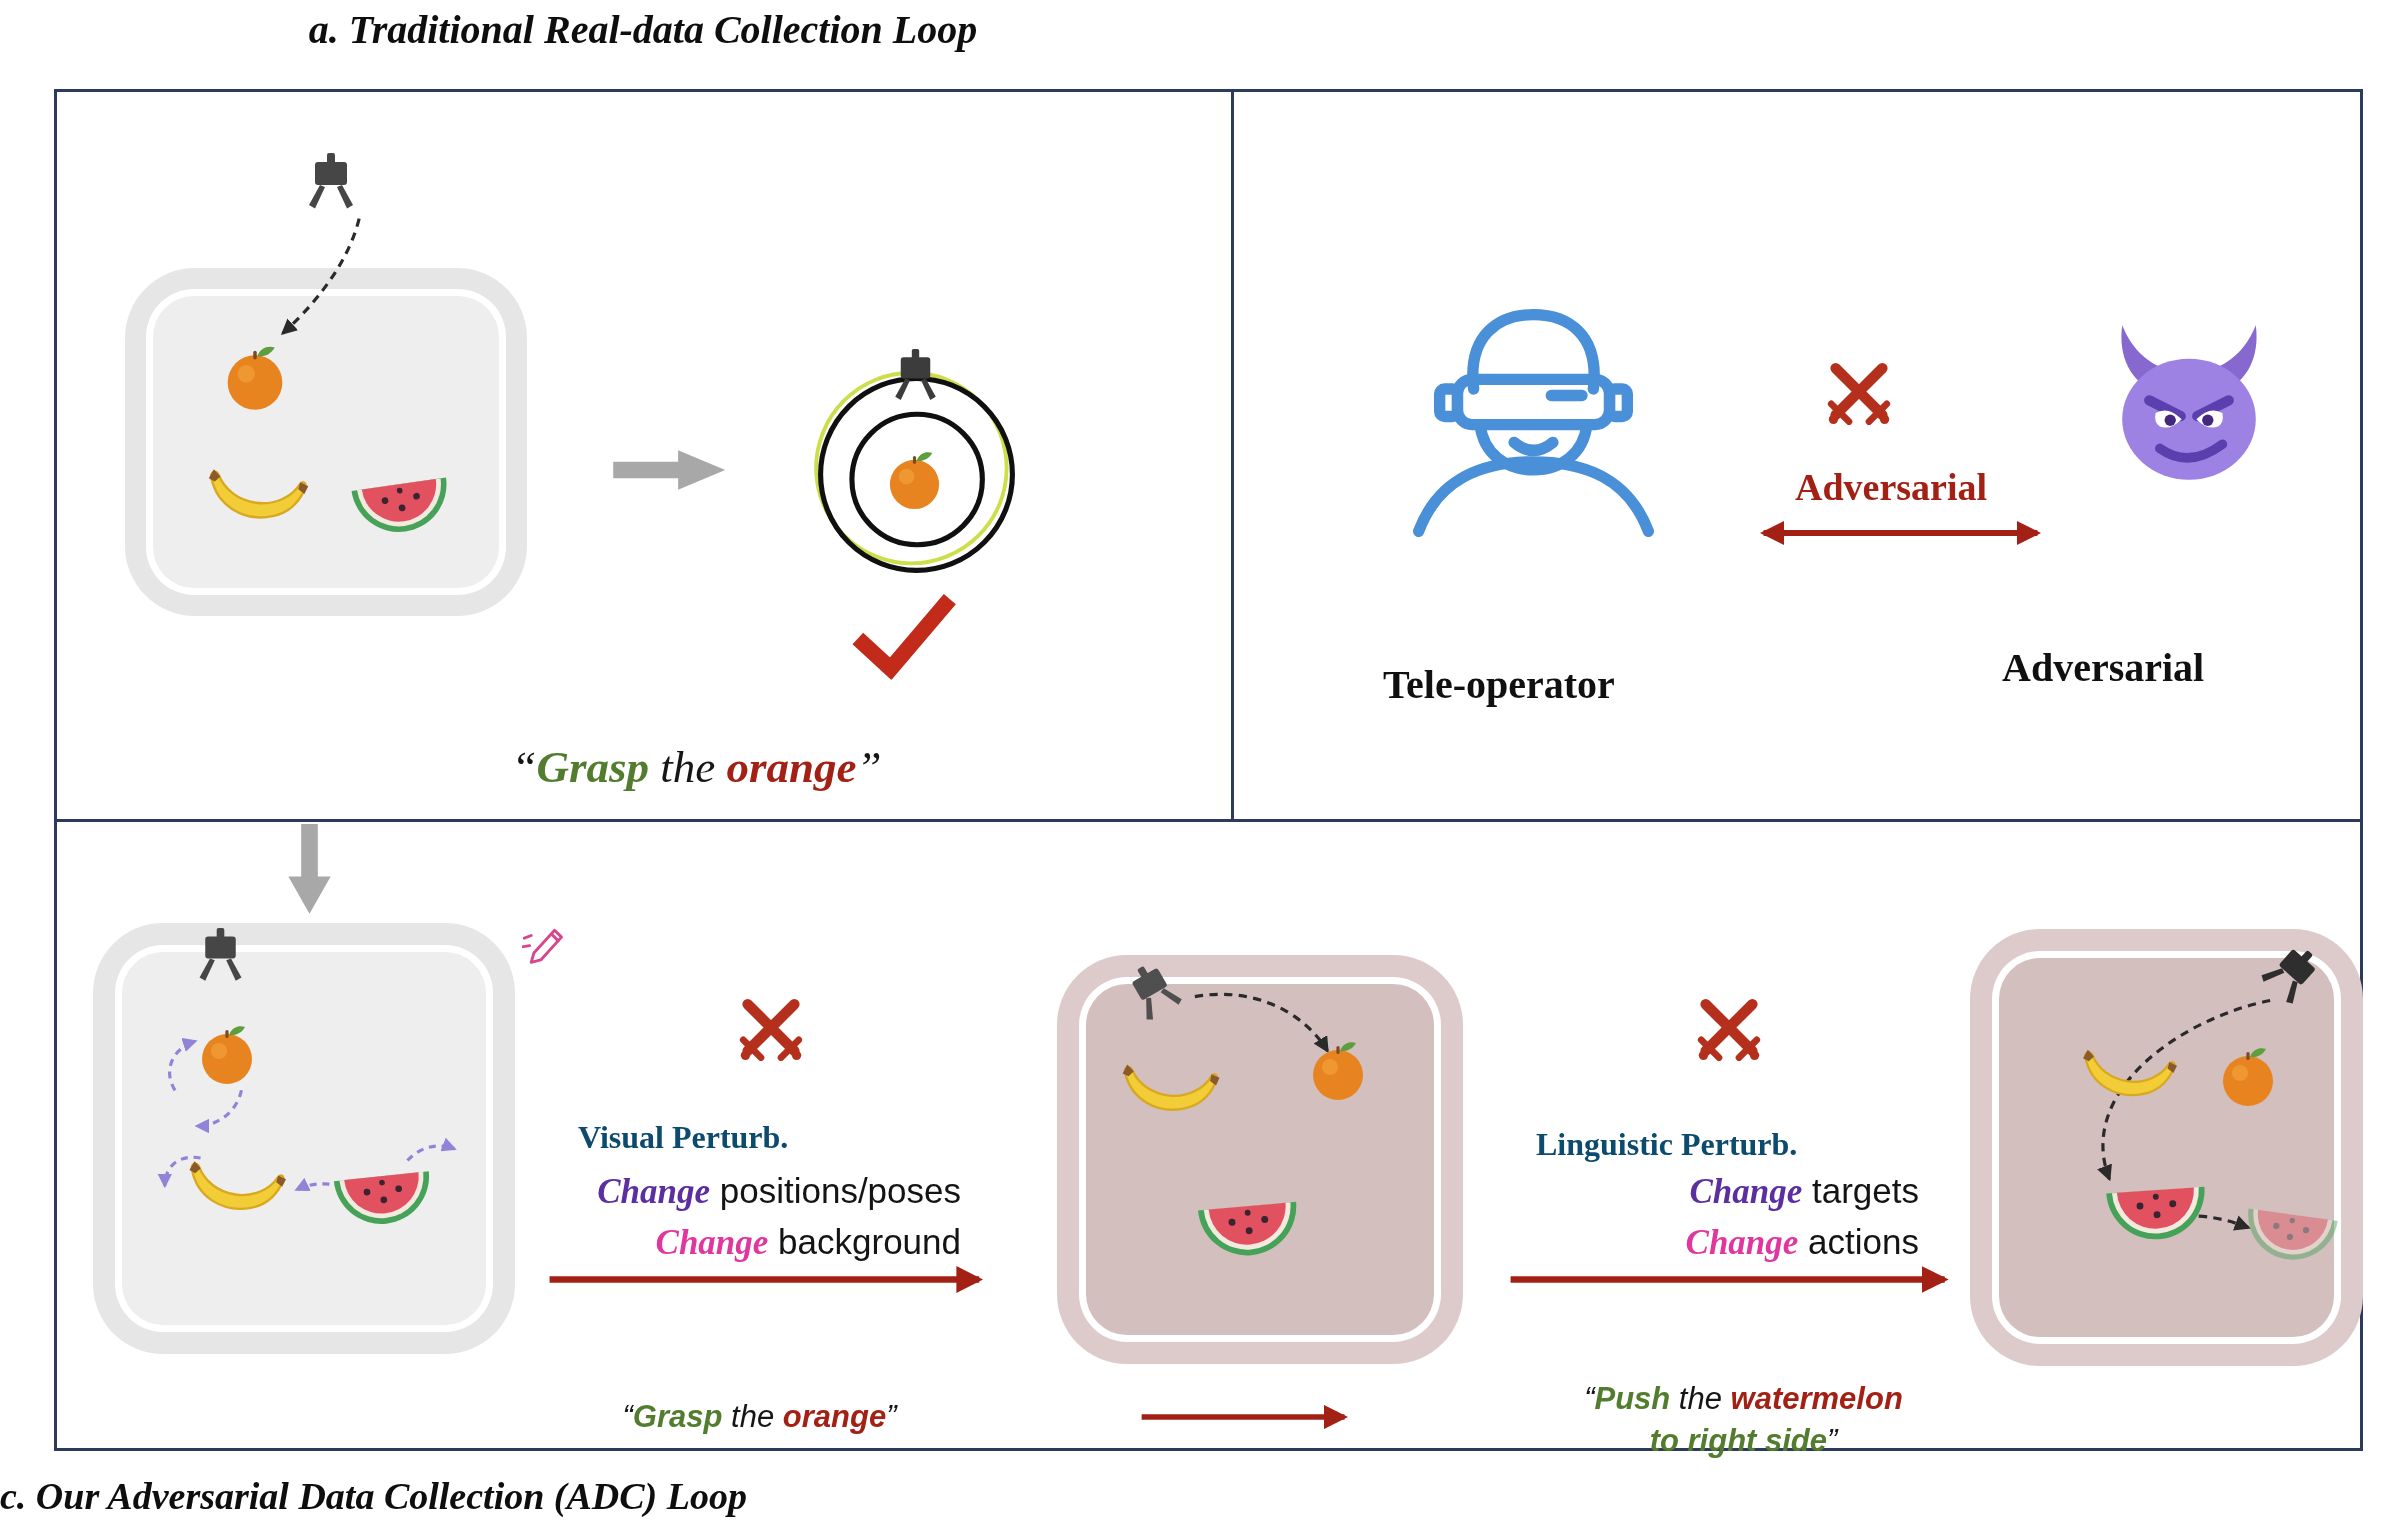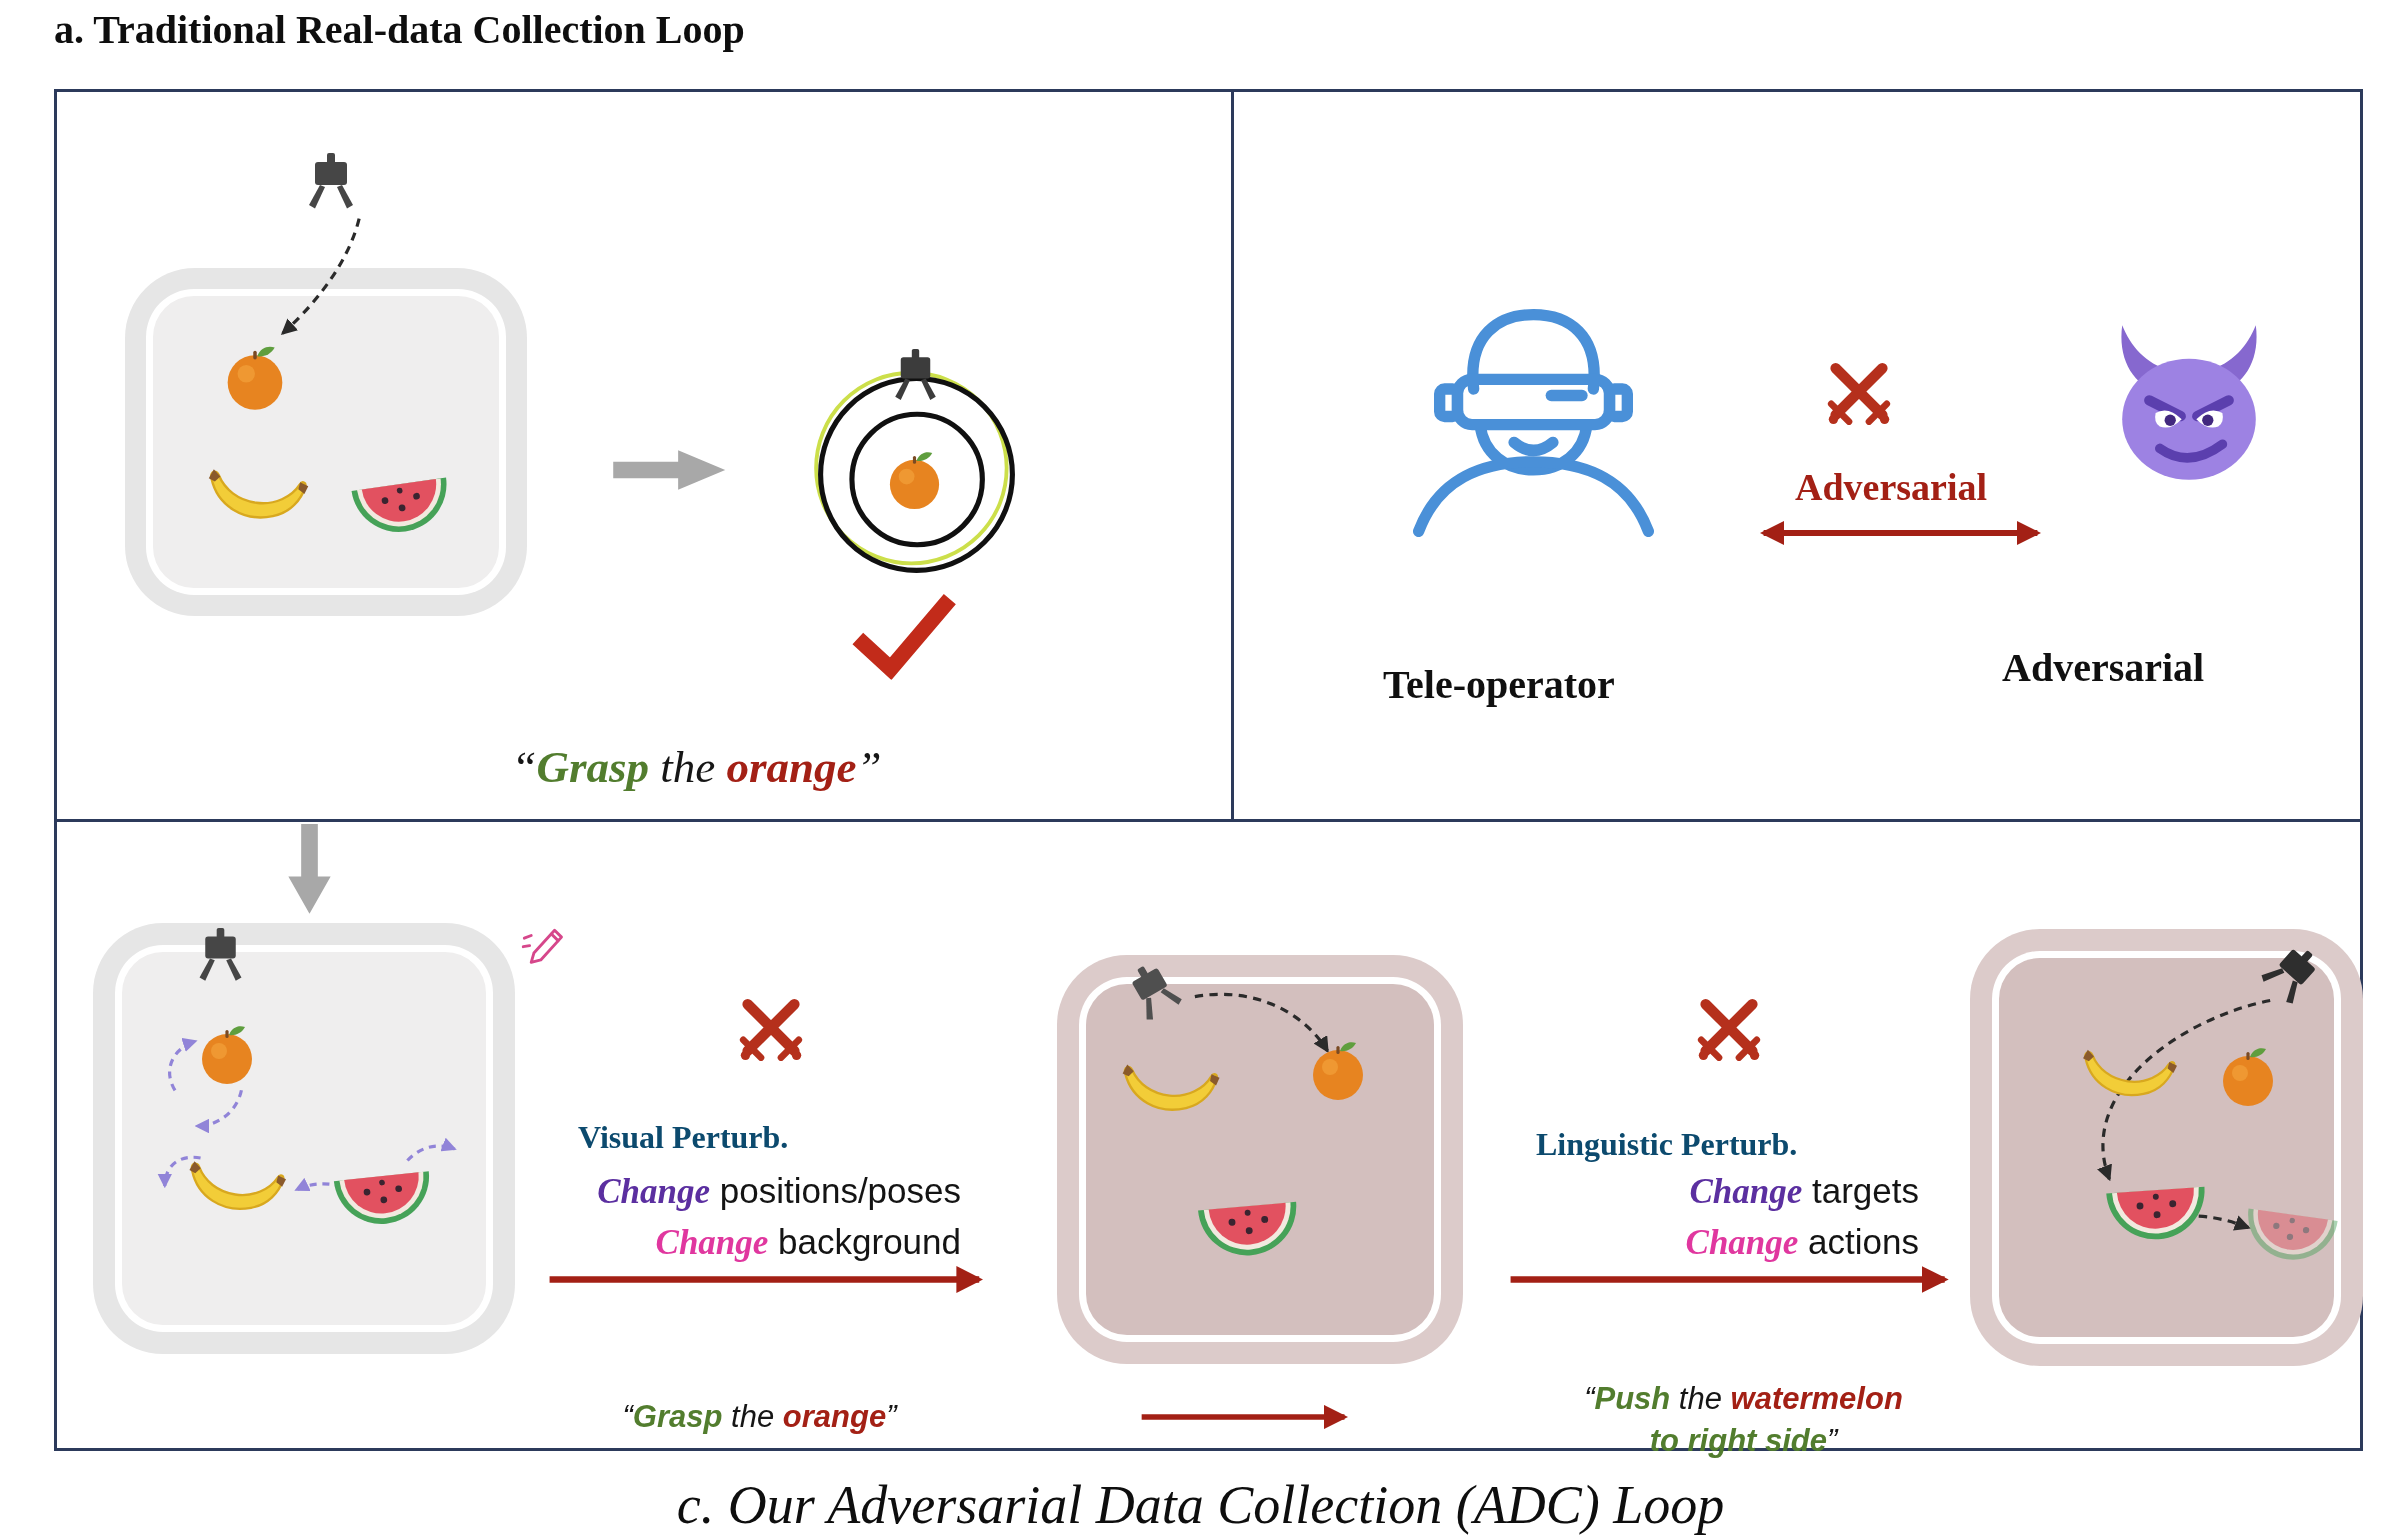--- a/index.html
+++ b/index.html
@@ -2,21 +2,21 @@
 <html style="font-size:10.2px"><head>
 <meta charset="utf-8">
 <style>
   html,body{margin:0;padding:0;background:#fff}
   body{width:2401px;height:1537px}
   .fig{position:relative;width:2401px;height:1537px;background:#ffffff;
        font-family:"Liberation Serif","DejaVu Serif",serif;overflow:hidden}
   .abs{position:absolute}
   svg{display:block;overflow:visible}
 
-  .panel-title{font-size:40px;font-weight:700;color:#0e0e0e;text-align:left;white-space:nowrap}
+  .panel-title{font-size:40px;font-weight:700;font-style:italic;color:#0e0e0e;text-align:center;white-space:nowrap}
   .frame{border:3.2px solid #2c3a5b;box-sizing:border-box}
   .vdiv,.hdiv{background:#2c3a5b}
 
   .tray{border-radius:70px}
   .tray .inner{position:absolute;border-radius:41px;box-shadow:0 0 0 7px #fff}
   .gray-tray{background:#e6e6e6}.gray-tray .inner{background:#efeeee}
   .mauve-tray{background:#dccbca}.mauve-tray .inner{background:#d3bfbe}
 
   .caption-lg{font-size:45px;font-style:italic;color:#161616;text-align:center;white-space:nowrap}
   .caption-sm{font-family:"Liberation Sans","DejaVu Sans",sans-serif;font-size:31px;font-style:italic;
@@ -26,21 +26,21 @@
 
   .perturb-title{font-size:32px;font-weight:700;color:#0c4a6e;text-align:left;white-space:nowrap}
   .change-line{font-size:35px;color:#141414;text-align:right;white-space:nowrap;
                font-family:"Liberation Sans","DejaVu Sans",sans-serif}
   .change-line .chg{font-family:"Liberation Serif","DejaVu Serif",serif;font-style:italic;font-weight:700}
   .chg.purple{color:#5b2fa0}
   .chg.magenta{color:#e0379f}
 
   .op-label{font-size:40px;font-weight:700;color:#101010;text-align:left;line-height:1.22;white-space:nowrap}
   .adv-label{font-size:38px;font-weight:700;color:#a32015;text-align:center;white-space:nowrap}
-  .bottom-caption{font-size:54px;font-weight:400;font-style:italic;color:#0e0e0e;text-align:center;white-space:nowrap}
+  .bottom-caption{font-size:38px;font-weight:700;font-style:italic;color:#0e0e0e;text-align:left;white-space:nowrap}
 </style>
 </head>
 <body>
 
 <div class="fig">
 
   <svg width="0" height="0" class="abs" aria-hidden="true">
     <defs>
       <marker id="mk-black" viewBox="0 0 10 10" refX="8.5" refY="5" markerWidth="5" markerHeight="5" orient="auto">
         <path d="M0,0 L10,5 L0,10 Z" fill="#2a2a2a"></path>

